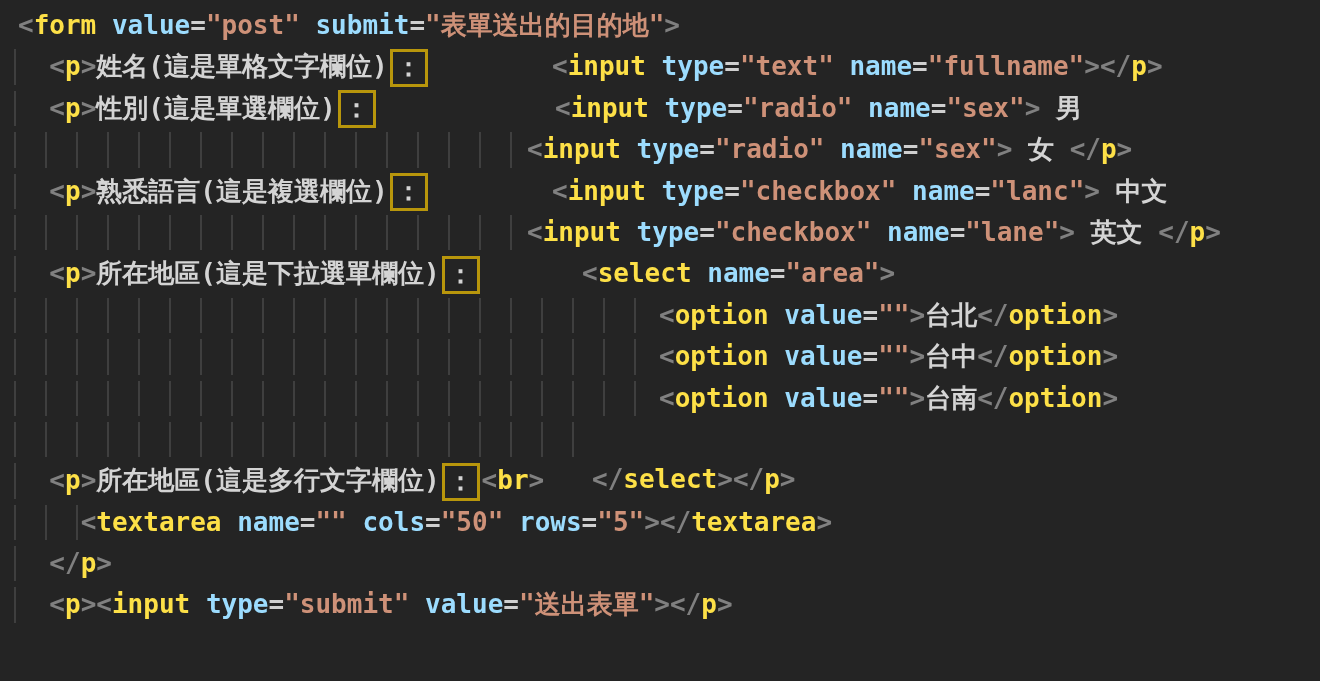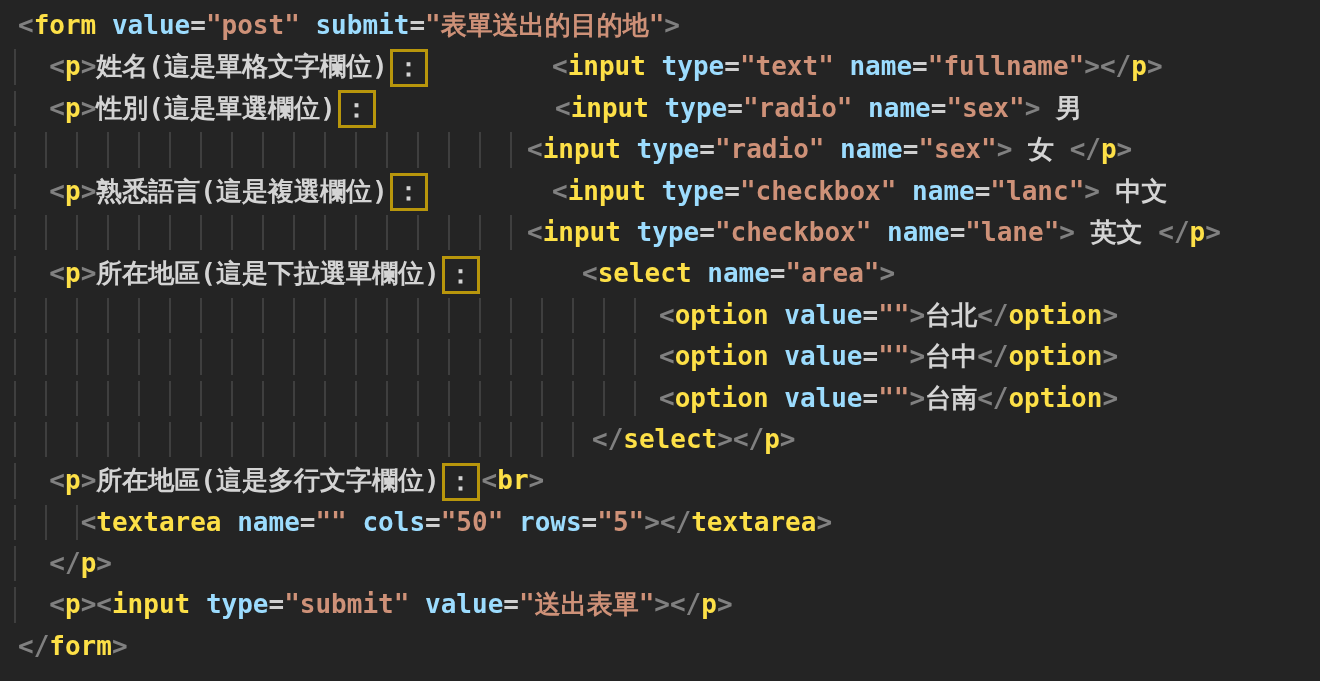--- a/index.html
+++ b/index.html
@@ -52,19 +52,18 @@
     <div class="line"><span class="t-punct">&lt;</span><span class="t-tag">form</span><span class="t-text"> </span><span class="t-attr">value</span><span class="t-eq">=</span><span class="t-str">"post"</span><span class="t-text"> </span><span class="t-attr">submit</span><span class="t-eq">=</span><span class="t-str">"表單送出的目的地"</span><span class="t-punct">&gt;</span></div>
     <div class="line"><span class="guides" style="width: 4px;"></span><span class="t-text">  </span><span class="t-punct">&lt;</span><span class="t-tag">p</span><span class="t-punct">&gt;</span><span class="t-text">姓名(這是單格文字欄位)</span><span class="t-boxed">：</span><span class="col2" style="left: 552px;"><span class="t-punct">&lt;</span><span class="t-tag">input</span><span class="t-text"> </span><span class="t-attr">type</span><span class="t-eq">=</span><span class="t-str">"text"</span><span class="t-text"> </span><span class="t-attr">name</span><span class="t-eq">=</span><span class="t-str">"fullname"</span><span class="t-punct">&gt;&lt;/</span><span class="t-tag">p</span><span class="t-punct">&gt;</span></span></div>
     <div class="line"><span class="guides" style="width: 4px;"></span><span class="t-text">  </span><span class="t-punct">&lt;</span><span class="t-tag">p</span><span class="t-punct">&gt;</span><span class="t-text">性別(這是單選欄位)</span><span class="t-boxed">：</span><span class="col2" style="left: 555px;"><span class="t-punct">&lt;</span><span class="t-tag">input</span><span class="t-text"> </span><span class="t-attr">type</span><span class="t-eq">=</span><span class="t-str">"radio"</span><span class="t-text"> </span><span class="t-attr">name</span><span class="t-eq">=</span><span class="t-str">"sex"</span><span class="t-punct">&gt;</span><span class="t-text"> 男</span></span></div>
     <div class="line"><span class="guides" style="width: 500px;"></span><span class="col2" style="left: 527px;"><span class="t-punct">&lt;</span><span class="t-tag">input</span><span class="t-text"> </span><span class="t-attr">type</span><span class="t-eq">=</span><span class="t-str">"radio"</span><span class="t-text"> </span><span class="t-attr">name</span><span class="t-eq">=</span><span class="t-str">"sex"</span><span class="t-punct">&gt;</span><span class="t-text"> 女 </span><span class="t-punct">&lt;/</span><span class="t-tag">p</span><span class="t-punct">&gt;</span></span></div>
     <div class="line"><span class="guides" style="width: 4px;"></span><span class="t-text">  </span><span class="t-punct">&lt;</span><span class="t-tag">p</span><span class="t-punct">&gt;</span><span class="t-text">熟悉語言(這是複選欄位)</span><span class="t-boxed">：</span><span class="col2" style="left: 552px;"><span class="t-punct">&lt;</span><span class="t-tag">input</span><span class="t-text"> </span><span class="t-attr">type</span><span class="t-eq">=</span><span class="t-str">"checkbox"</span><span class="t-text"> </span><span class="t-attr">name</span><span class="t-eq">=</span><span class="t-str">"lanc"</span><span class="t-punct">&gt;</span><span class="t-text"> 中文</span></span></div>
     <div class="line"><span class="guides" style="width: 500px;"></span><span class="col2" style="left: 527px;"><span class="t-punct">&lt;</span><span class="t-tag">input</span><span class="t-text"> </span><span class="t-attr">type</span><span class="t-eq">=</span><span class="t-str">"checkbox"</span><span class="t-text"> </span><span class="t-attr">name</span><span class="t-eq">=</span><span class="t-str">"lane"</span><span class="t-punct">&gt;</span><span class="t-text"> 英文 </span><span class="t-punct">&lt;/</span><span class="t-tag">p</span><span class="t-punct">&gt;</span></span></div>
     <div class="line"><span class="guides" style="width: 4px;"></span><span class="t-text">  </span><span class="t-punct">&lt;</span><span class="t-tag">p</span><span class="t-punct">&gt;</span><span class="t-text">所在地區(這是下拉選單欄位)</span><span class="t-boxed">：</span><span class="col2" style="left: 582px;"><span class="t-punct">&lt;</span><span class="t-tag">select</span><span class="t-text"> </span><span class="t-attr">name</span><span class="t-eq">=</span><span class="t-str">"area"</span><span class="t-punct">&gt;</span></span></div>
     <div class="line"><span class="guides" style="width: 630px;"></span><span class="col2" style="left: 659px;"><span class="t-punct">&lt;</span><span class="t-tag">option</span><span class="t-text"> </span><span class="t-attr">value</span><span class="t-eq">=</span><span class="t-str">""</span><span class="t-punct">&gt;</span><span class="t-text">台北</span><span class="t-punct">&lt;/</span><span class="t-tag">option</span><span class="t-punct">&gt;</span></span></div>
     <div class="line"><span class="guides" style="width: 630px;"></span><span class="col2" style="left: 659px;"><span class="t-punct">&lt;</span><span class="t-tag">option</span><span class="t-text"> </span><span class="t-attr">value</span><span class="t-eq">=</span><span class="t-str">""</span><span class="t-punct">&gt;</span><span class="t-text">台中</span><span class="t-punct">&lt;/</span><span class="t-tag">option</span><span class="t-punct">&gt;</span></span></div>
     <div class="line"><span class="guides" style="width: 630px;"></span><span class="col2" style="left: 659px;"><span class="t-punct">&lt;</span><span class="t-tag">option</span><span class="t-text"> </span><span class="t-attr">value</span><span class="t-eq">=</span><span class="t-str">""</span><span class="t-punct">&gt;</span><span class="t-text">台南</span><span class="t-punct">&lt;/</span><span class="t-tag">option</span><span class="t-punct">&gt;</span></span></div>
-    <div class="line"><span class="guides" style="width: 560px;"></span><span class="col2" style="left: 592px;"><span class="t-punct">&lt;/</span><span class="t-tag">select</span><span class="t-punct">&gt;&lt;/</span><span class="t-tag">p</span><span class="t-punct">&gt;</span></span></div>
+    <div class="line"><span class="guides" style="width: 560px;"></span><span class="col2" style="left: 592px; margin-top: 40px;"><span class="t-punct">&lt;/</span><span class="t-tag">select</span><span class="t-punct">&gt;&lt;/</span><span class="t-tag">p</span><span class="t-punct">&gt;</span></span></div>
     <div class="line"><span class="guides" style="width: 4px;"></span><span class="t-text">  </span><span class="t-punct">&lt;</span><span class="t-tag">p</span><span class="t-punct">&gt;</span><span class="t-text">所在地區(這是多行文字欄位)</span><span class="t-boxed">：</span><span class="t-punct">&lt;</span><span class="t-tag">br</span><span class="t-punct">&gt;</span></div>
     <div class="line"><span class="guides" style="width: 64px;"></span><span class="t-text">    </span><span class="t-punct">&lt;</span><span class="t-tag">textarea</span><span class="t-text"> </span><span class="t-attr">name</span><span class="t-eq">=</span><span class="t-str">""</span><span class="t-text"> </span><span class="t-attr">cols</span><span class="t-eq">=</span><span class="t-str">"50"</span><span class="t-text"> </span><span class="t-attr">rows</span><span class="t-eq">=</span><span class="t-str">"5"</span><span class="t-punct">&gt;&lt;/</span><span class="t-tag">textarea</span><span class="t-punct">&gt;</span></div>
     <div class="line"><span class="guides" style="width: 4px;"></span><span class="t-text">  </span><span class="t-punct">&lt;/</span><span class="t-tag">p</span><span class="t-punct">&gt;</span></div>
     <div class="line"><span class="guides" style="width: 4px;"></span><span class="t-text">  </span><span class="t-punct">&lt;</span><span class="t-tag">p</span><span class="t-punct">&gt;</span><span class="t-punct">&lt;</span><span class="t-tag">input</span><span class="t-text"> </span><span class="t-attr">type</span><span class="t-eq">=</span><span class="t-str">"submit"</span><span class="t-text"> </span><span class="t-attr">value</span><span class="t-eq">=</span><span class="t-str">"送出表單"</span><span class="t-punct">&gt;&lt;/</span><span class="t-tag">p</span><span class="t-punct">&gt;</span></div>
-    <div class="line"><span class="t-punct">&lt;/</span><span class="t-tag">form</span><span class="t-punct">&gt;</span></div>
   </div>
 
 </body></html>

